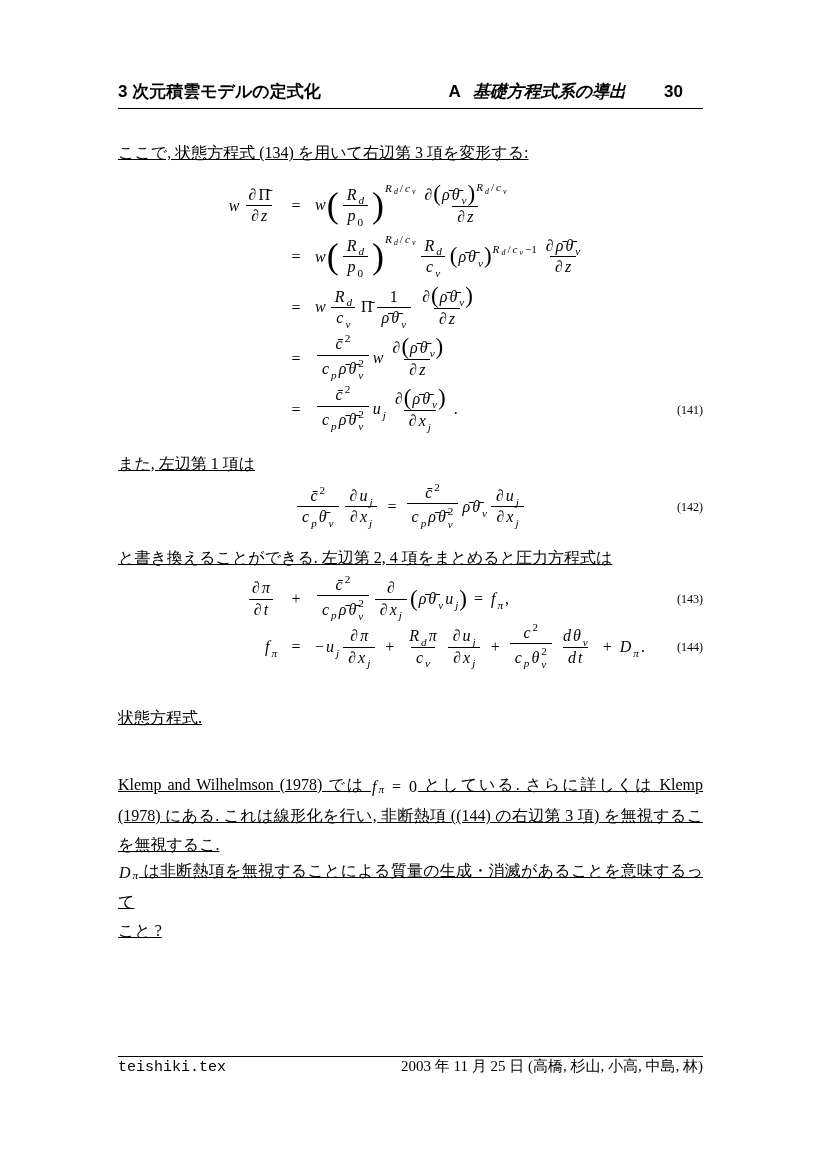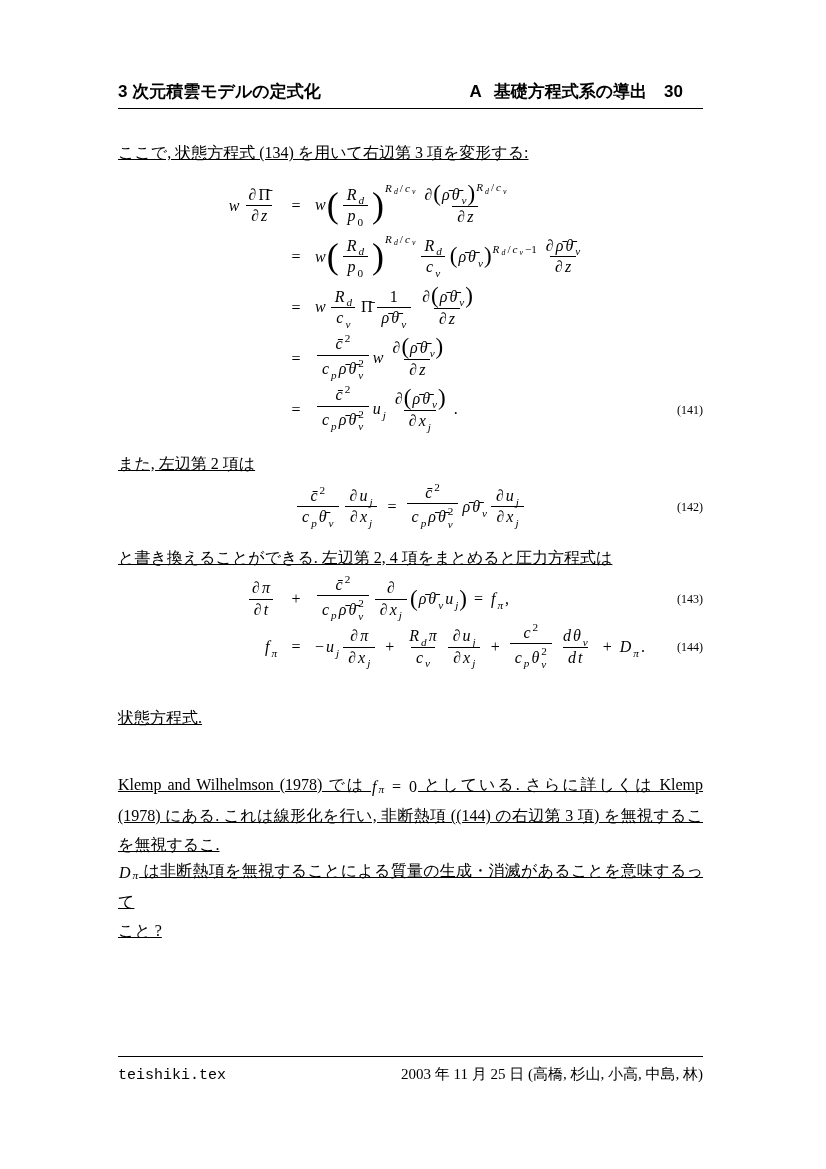--- a/index.html
+++ b/index.html
@@ -4,21 +4,21 @@
 <style>
   html,body{margin:0;padding:0;background:#ffffff;}
   .page{position:relative;width:756px;height:1169px;background:#ffffff;color:#000000;
         font-family:"Liberation Serif","DejaVu Serif",serif;overflow:hidden;}
   
   .header{position:absolute;left:118px;top:82px;width:585px;display:flex;justify-content:space-between;
           align-items:flex-end;border-bottom:1px solid #000;padding-bottom:6px;
           font-family:"Liberation Sans","DejaVu Sans",sans-serif;font-weight:bold;font-size:17px;line-height:20px;}
   .h-right{display:flex;align-items:flex-end;padding-right:20px;}
   .h-right .sec-letter{margin-right:12px;}
-  .h-right .sec-title{margin-right:17px;}
+  .h-right .sec-title{margin-right:38px;font-style:italic;}
   
   .line{position:absolute;left:118px;width:585px;font-size:16px;line-height:29px;text-decoration:underline;}
   .jl{text-align:justify;text-align-last:justify;}
   .para-line{display:block;}
   
   .eqblock{position:absolute;left:118px;width:585px;}
   .eqrow{position:relative;display:flex;align-items:center;width:100%;font-size:16px;}
   .eqrow .eq-lhs{width:160px;display:flex;justify-content:flex-end;align-items:center;}
   .eqrow .eq-op{width:36px;display:flex;justify-content:center;align-items:center;}
   .eqrow .eq-rhs{display:flex;align-items:center;}
@@ -34,21 +34,21 @@
   .mfrac .den{border-top:1px solid #000;}
   .msub{font-size:0.7em;align-self:flex-end;transform:translateY(0.28em);}
   .msup{font-size:0.7em;align-self:flex-start;transform:translateY(-0.28em);}
   .msupsub{display:inline-flex;flex-direction:column;font-size:0.7em;line-height:1.1;justify-content:center;}
   .msupsub .cell{display:flex;}
   .paren{line-height:0.9;font-weight:normal;}
   .paren.s1{font-size:23px;}
   .paren.s2{font-size:36px;}
   .imath{display:inline-flex;align-items:center;vertical-align:-2px;}
   
-  .footer{position:absolute;left:118px;top:1056px;width:585px;border-top:1px solid #000;padding-top:8px;
+  .footer{position:absolute;left:118px;top:1056px;width:585px;border-top:1px solid #000;
           display:flex;justify-content:space-between;align-items:baseline;font-size:15px;}
   .footer .fname{font-family:"Liberation Mono","DejaVu Sans Mono",monospace;font-size:15px;}
 </style>
 </head>
 <body>
 
 <div class="page">
 
   <div class="header">
     <span class="h-left">3 次元積雲モデルの定式化</span>
@@ -441,21 +441,21 @@
                 </span>
               </span>
             </span>
             <span class="m-n">.</span>
           </span>
         </span>
       <span class="eqnum">(141)</span>
     </div>
   </div>
 
-  <div class="line" style="top:449px">また, 左辺第 2 項は</div>
+  <div class="line" style="top:449px">また, 左辺第 1 項は</div>
 
   <div class="eqblock" style="top:479px">
     <div class="eqrow centered" style="height:56px">
       <span class="eq-rhs">
           <span class="mrow">
             <span class="mfrac">
               <span class="num">
                 <span class="mrow">
                   <span class="m-i">c̄</span>
                   <span class="msup"><span class="m-n">2</span></span>

